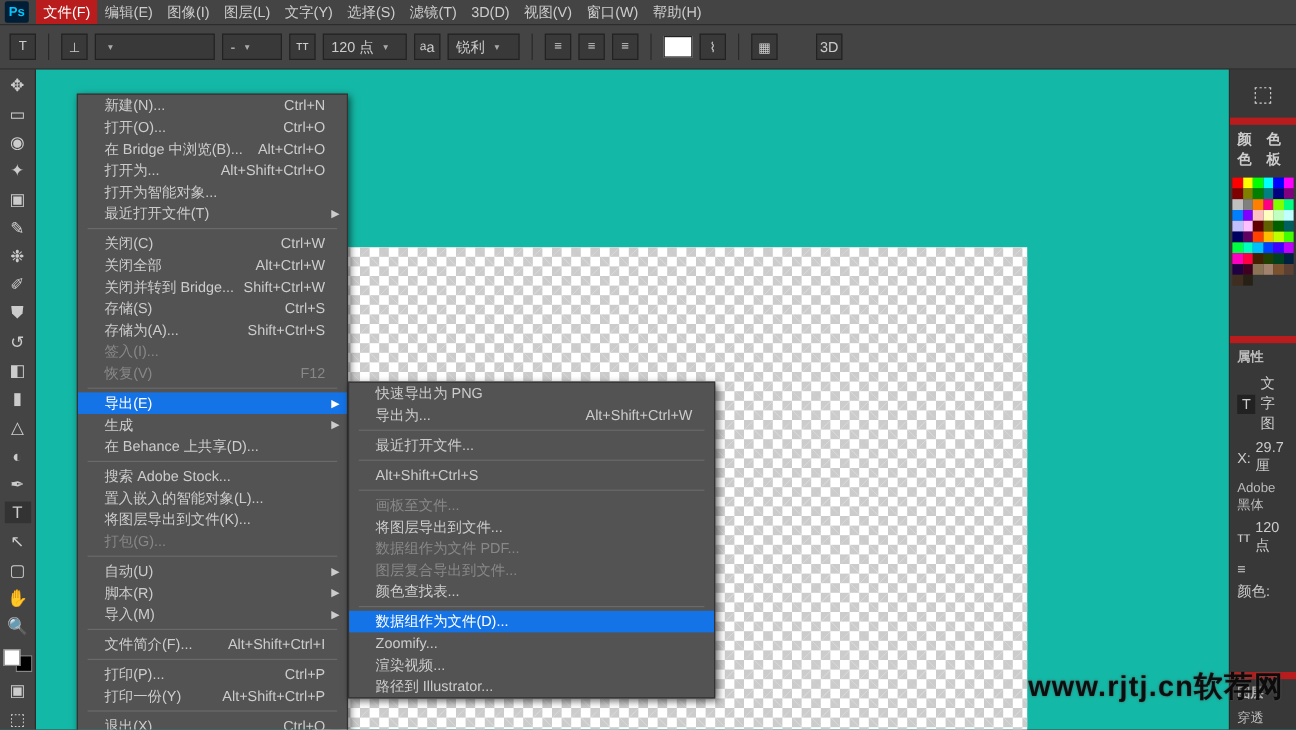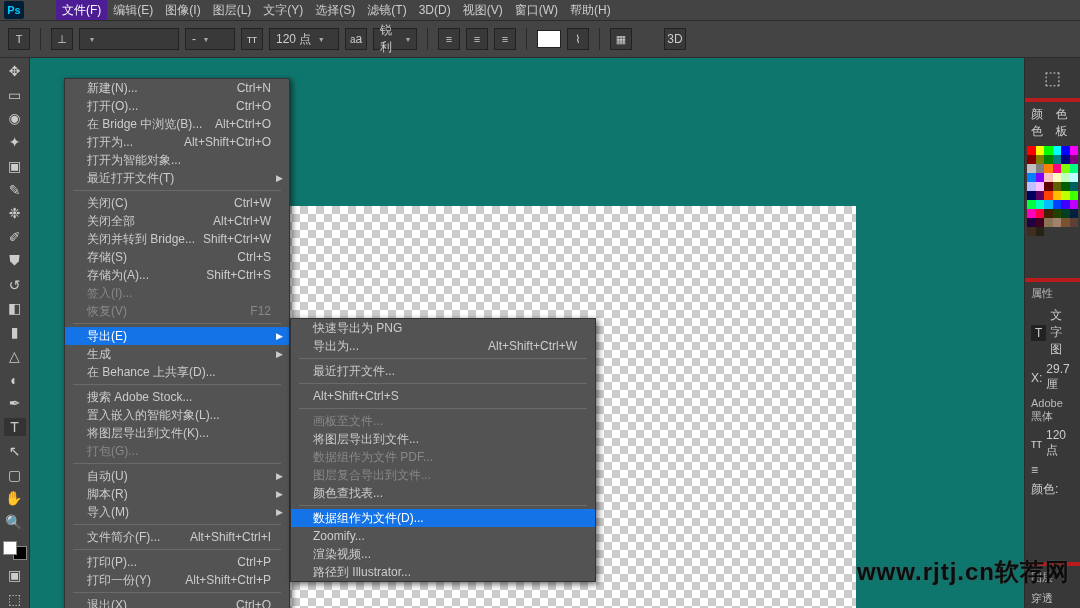--- a/index.html
+++ b/index.html
@@ -1,48 +1,48 @@
 <!DOCTYPE html>
 <html><head>
 <meta charset="utf-8">
 <style>
   * { margin:0; padding:0; box-sizing:border-box; font-family:"Microsoft YaHei","Segoe UI",sans-serif; font-size:12px; color:#ccc; user-select:none; }
   body { background:#323232; width:1080px; height:608px; overflow:hidden; position:relative; }
   .menu-bar { display:flex; align-items:center; height:20px; background:#444; padding-left:4px; }
   .ps-logo { width:20px; height:18px; background:#001e36; color:#00c8ff; font-weight:bold; font-size:11px; display:flex; align-items:center; justify-content:center; border-radius:2px; margin-right:6px; }
   .menu-item { padding:0 6px; height:20px; line-height:20px; cursor:default; }
-  .menu-item.active { background:#4c1d95; color:#fff;margin-left:26px; }
+  .menu-item.active { background:#b91c1c; color:#fff; }
   .options-bar { height:38px; background:#444; display:flex; align-items:center; padding:0 8px; gap:6px; border-top:1px solid #2c2c2c; border-bottom:1px solid #2c2c2c; }
   .opt-divider { width:1px; height:22px; background:#2a2a2a; margin:0 4px; }
   .opt-box { border:1px solid #222; background:#393939; padding:2px 6px; display:flex; align-items:center; gap:4px; height:22px; }
   .opt-btn { width:22px; height:22px; border:1px solid #222; background:#393939; display:flex; align-items:center; justify-content:center; font-size:11px; }
   .color-swatch { width:24px; height:18px; background:#fff; border:1px solid #222; }
   .dropdown-arrow::after { content:"▾"; font-size:8px; color:#aaa; margin-left:4px; }
   .main { display:flex; height:calc(100% - 58px); }
   .toolbar { width:30px; background:#444; display:flex; flex-direction:column; align-items:center; padding-top:4px; gap:6px; border-right:1px solid #2c2c2c; }
   .tool { width:22px; height:22px; display:flex; align-items:center; justify-content:center; font-size:14px; color:#ccc; }
   .fg-bg { position:relative; width:24px; height:24px; margin-top:4px; }
   .fg-bg .bg { position:absolute; right:0; bottom:0; width:14px; height:14px; background:#000; border:1px solid #888; }
   .fg-bg .fg { position:absolute; left:0; top:0; width:14px; height:14px; background:#fff; border:1px solid #888; }
-  .canvas-area { flex:1; background:#0f766e; position:relative; }
+  .canvas-area { flex:1; background:#14b8a6; position:relative; }
   .canvas { position:absolute; left:230px; top:148px; width:596px; height:410px;
     background-image:
       linear-gradient(45deg,#ccc 25%,transparent 25%),
       linear-gradient(-45deg,#ccc 25%,transparent 25%),
       linear-gradient(45deg,transparent 75%,#ccc 75%),
       linear-gradient(-45deg,transparent 75%,#ccc 75%);
     background-size:16px 16px;
     background-position:0 0,0 8px,8px -8px,-8px 0;
     background-color:#fff;
   }
   .right-panels { width:56px; background:#383838; display:flex; flex-direction:column; border-left:1px solid #2c2c2c; }
   .cube-icon { height:40px; display:flex; align-items:center; justify-content:center; font-size:18px; }
   .swatches { display:grid; grid-template-columns:repeat(6,1fr); gap:0; padding:2px; }
   .sw { height:9px; border:0; }
-  .tab-header { padding:4px 6px; font-size:11px; color:#bbb; border-top:4px solid #b91c1c; }
+  .tab-header { padding:4px 6px; font-size:11px; color:#bbb; border-top:6px solid #b91c1c;font-weight:bold; }
   .prop-row { padding:2px 6px; display:flex; align-items:center; gap:4px; font-size:11px; color:#bbb; }
   .dropdown { position:absolute; background:#535353; box-shadow:2px 2px 6px rgba(0,0,0,0.6); border:1px solid #333; z-index:10; }
   .file-menu { left:34px; top:20px; width:226px; }
   .sub-menu { left:260px; top:260px; width:306px; }
   .di { display:flex; justify-content:space-between; align-items:center; padding:2px 18px 2px 22px; height:18px; position:relative; }
   .di.disabled span { color:#888; }
   .di.hi { background:#1473e6; }
   .di.hi span { color:#fff; }
   .di .arrow { position:absolute; right:6px; font-size:9px; }
   .sep { height:1px; background:#6a6a6a; margin:3px 8px; }
@@ -74,21 +74,21 @@
   <div class="opt-btn">⊥</div>
   <div class="opt-box dropdown-arrow" style="width:100px"></div>
   <div class="opt-box dropdown-arrow" style="width:50px">
       <span>-</span>
     </div>
   <div class="opt-btn">тт</div>
   <div class="opt-box dropdown-arrow" style="width:70px">
       <span>120 点</span>
     </div>
   <div class="opt-btn" style="font-size:10px">a<sub>a</sub></div>
-  <div class="opt-box dropdown-arrow" style="width:44px">
+  <div class="opt-box dropdown-arrow" style="width:60px">
       <span>锐利</span>
     </div>
   <div class="opt-divider"></div>
   <div class="opt-btn">≡</div>
   <div class="opt-btn">≡</div>
   <div class="opt-btn">≡</div>
   <div class="opt-divider"></div>
   <div class="color-swatch"></div>
   <div class="opt-btn">⌇</div>
   <div class="opt-divider"></div>

